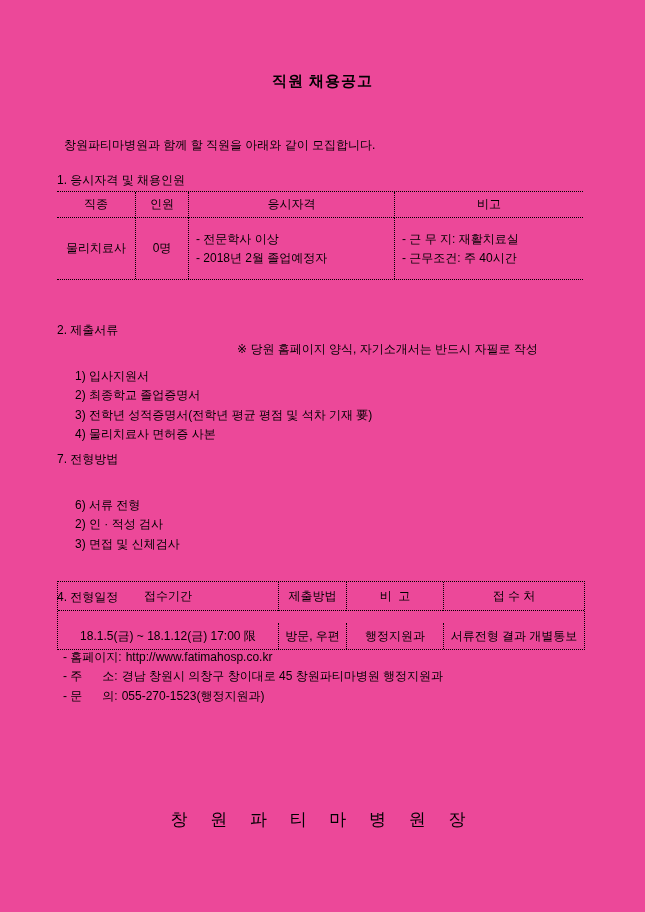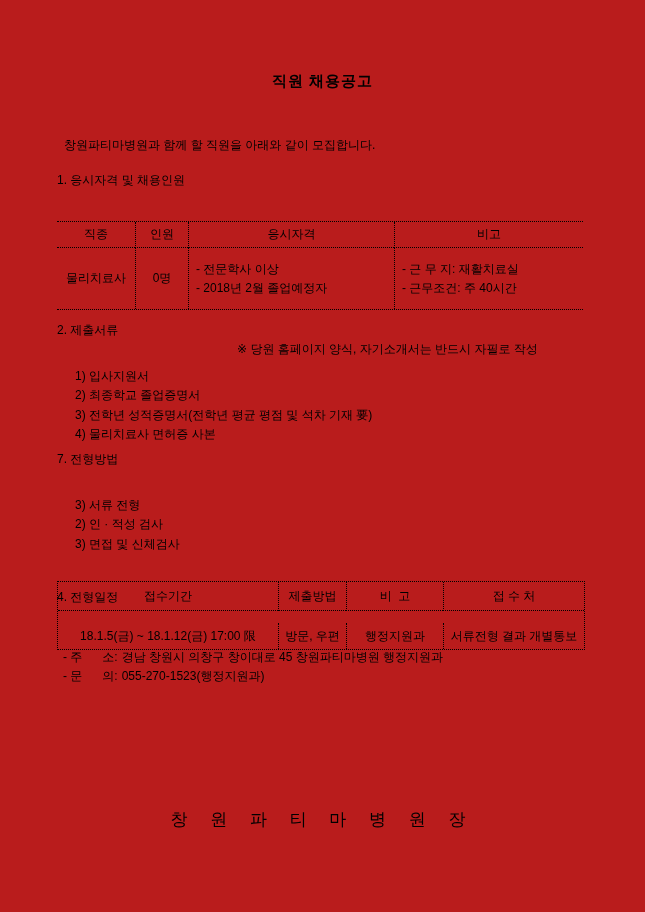--- a/index.html
+++ b/index.html
@@ -1,17 +1,17 @@
 <!DOCTYPE html>
 <html><head>
 <meta charset="utf-8">
 <style>
   html,body { margin:0; padding:0; background:#ffffff; }
   .page {
-    position:relative; width:645px; height:912px; background:#b91c1c;
+    position:relative; width:645px; height:912px; background:#ec4899;
     font-family:"Liberation Sans","DejaVu Sans",sans-serif;
     color:#000000; font-size:12px; overflow:hidden;
   }
   .abs { position:absolute; }
   .pre { white-space:pre; }
 
   .doc-title {
     top:72px; left:0; width:100%; text-align:center;
     font-weight:bold; font-size:15px; letter-spacing:1px;
   }
@@ -20,21 +20,21 @@
   .sec-heading { left:57px; }
   .sec1-heading { top:172px; }
   .sec2-heading { top:322px; }
   .sec3-heading { top:451px; }
   .sec4-heading { top:589px; }
 
   
   .table1 {
     left:57px; top:191px; width:526px;
     display:grid; grid-template-columns:78px 53px 206px 189px;
-    border-top:1px dotted #000; border-bottom:1px dotted #000;margin-top:30px;
+    border-top:1px dotted #000; border-bottom:1px dotted #000;
   }
   .table1 .hcell {
     height:25px; border-bottom:1px dotted #000;
     display:flex; align-items:center; justify-content:center;
   }
   .table1 .bcell { min-height:61px; display:flex; flex-direction:column; justify-content:center; }
   .table1 .center { align-items:center; }
   .table1 .bl { border-left:1px dotted #000; }
   .table1 .listcell { padding-left:7px; line-height:19px; }
 
@@ -103,41 +103,45 @@
   <div class="abs item-list sec2-items">
     <div class="pre">1) 입사지원서</div>
     <div class="pre">2) 최종학교 졸업증명서</div>
     <div class="pre">3) 전학년 성적증명서(전학년 평균 평점 및 석차 기재 要)</div>
     <div class="pre">4) 물리치료사 면허증 사본</div>
   </div>
   <div class="abs sec2-note pre">※ 당원 홈페이지 양식, 자기소개서는 반드시 자필로 작성</div>
 
   <div class="abs sec-heading sec3-heading">7. 전형방법</div>
   <div class="abs item-list sec3-items">
-    <div class="pre">3) 서류 전형</div>
+    <div class="pre">6) 서류 전형</div>
     <div class="pre">2) 인 · 적성 검사</div>
     <div class="pre">3) 면접 및 신체검사</div>
   </div>
 
   <div class="abs sec-heading sec4-heading">4. 전형일정</div>
 
   <div class="abs table2">
     <div class="hcell pre">접수기간</div>
     <div class="hcell bl pre">제출방법</div>
     <div class="hcell bl pre">비  고</div>
     <div class="hcell bl pre">접 수 처</div>
 
     <div class="bcell pre">18.1.5(금) ~ 18.1.12(금) 17:00 限</div>
     <div class="bcell bl pre">방문, 우편</div>
     <div class="bcell bl pre">행정지원과</div>
     <div class="bcell bl pre">서류전형 결과 개별통보</div>
   </div>
 
   <div class="abs contact">
     <div class="contact-line">
+      <span class="contact-label">- 홈페이지:</span>
+      <span class="contact-value">http://www.fatimahosp.co.kr</span>
+    </div>
+    <div class="contact-line">
       <span class="contact-label">- 주      소:</span>
       <span class="contact-value">경남 창원시 의창구 창이대로 45 창원파티마병원 행정지원과</span>
     </div>
     <div class="contact-line">
       <span class="contact-label">- 문      의:</span>
       <span class="contact-value">055-270-1523(행정지원과)</span>
     </div>
   </div>
 
   <div class="abs signature">창 원 파 티 마 병 원 장</div>

